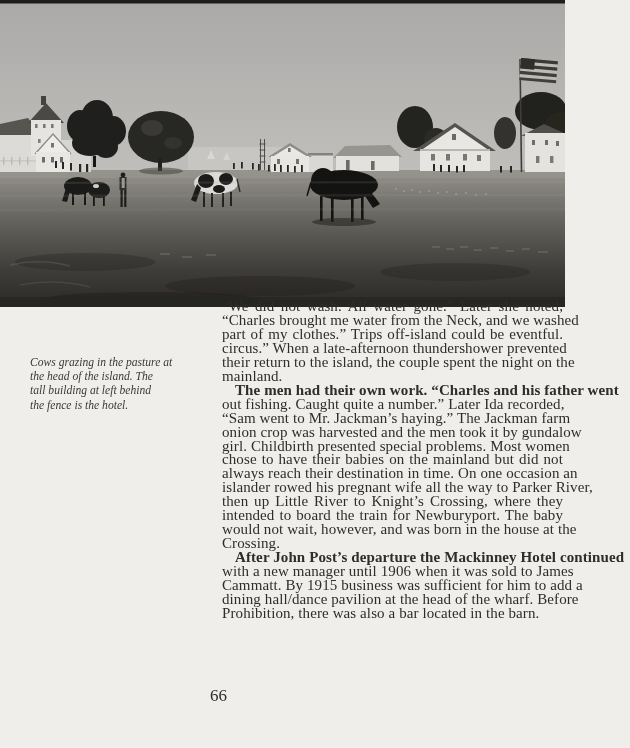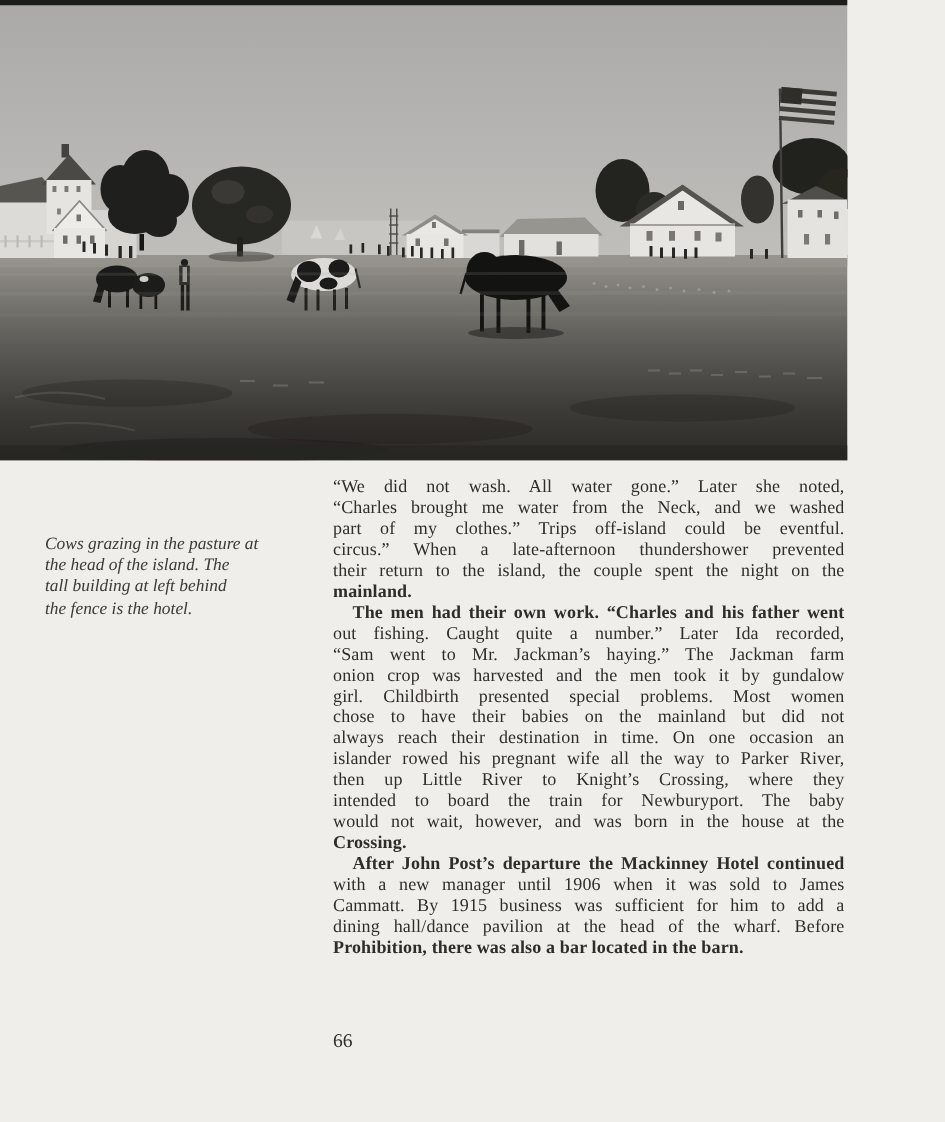--- a/index.html
+++ b/index.html
@@ -12,34 +12,34 @@
     position:absolute;left:0;top:0;width:565px;height:307px;
   }
   .photo-wrap svg{display:block;}
   .caption{
     position:absolute;left:30px;top:320px;width:172px;
     font-style:italic;font-size:11.6px;line-height:14.2px;
     color:#3c3a36;
     margin-top:36px;
   }
   .body-col{
-    position:absolute;left:222px;top:318px;width:341px;
-    font-size:12px;line-height:13.95px;color:#2f2d2a;
+    position:absolute;left:222px;top:300px;width:341px;
+    font-size:15px;line-height:13.95px;color:#2f2d2a;
     letter-spacing:0.1px;
   }
   .line{
     text-align:justify;
     text-align-last:justify;
     white-space:nowrap;
   }
-  .line.para-end{text-align-last:auto;white-space:normal;font-weight:bold;}
+  .line.para-end{text-align-last:auto;white-space:normal;}
   .line.indent{text-indent:13px;font-weight:bold;}
   .page-num{
-    position:absolute;left:222px;top:686px;
-    font-size:13px;color:#2f2d2a;
+    position:absolute;left:210px;top:686px;
+    font-size:17px;color:#2f2d2a;
   }
 </style>
 </head>
 <body>
 
 <div class="photo-wrap">
 <svg width="565" height="307" viewBox="0 0 565 307" xmlns="http://www.w3.org/2000/svg">
   <defs>
     <linearGradient id="sky" x1="0" y1="0" x2="0" y2="1">
       <stop offset="0" stop-color="#aaa9a7"></stop>

